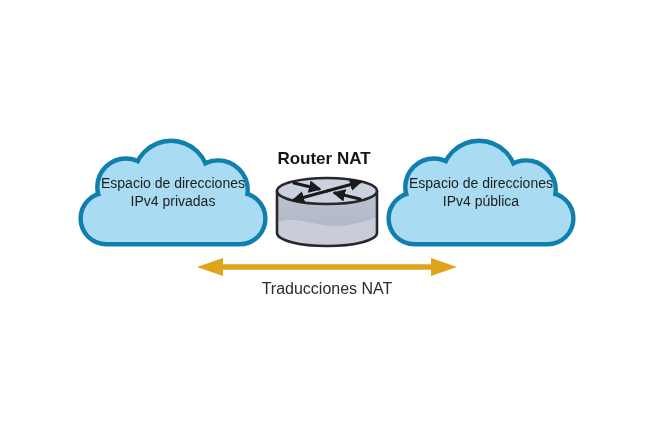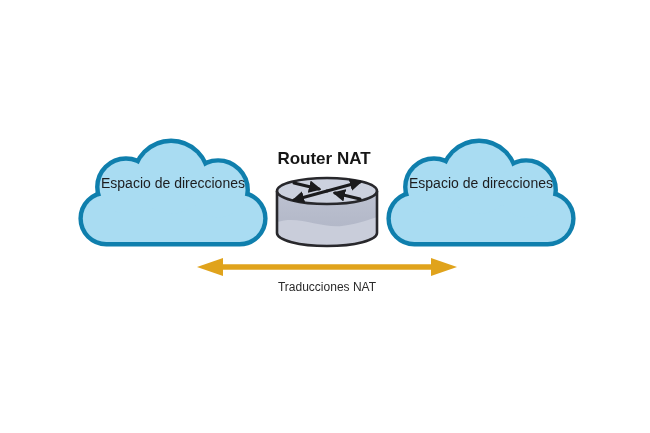--- a/index.html
+++ b/index.html
@@ -25,21 +25,21 @@
   .ct-right{left:381px;}
   .router-label{
     position:absolute;left:244px;top:149px;width:160px;
     text-align:center;font-weight:bold;font-size:17px;
     color:#161616;z-index:4;
   }
   .router-svg{position:absolute;left:274px;top:175px;width:106px;height:74px;z-index:5;}
   .gold-arrow-svg{position:absolute;left:195px;top:255px;width:264px;height:24px;z-index:2;}
   .arrow-label{
     position:absolute;left:227px;top:280px;width:200px;
-    text-align:center;font-size:12px;color:#2b2b2b;z-index:3;
+    text-align:center;font-size:16px;color:#2b2b2b;z-index:3;
   }
 </style>
 </head>
 <body>
 
 <div class="stage">
 
   <svg class="cloud-svg cloud-left" viewBox="0 0 204 116">
     <g stroke="#0F7FAD" stroke-width="9" fill="#A9DCF2" stroke-linejoin="round">
       <rect x="10" y="60" width="184" height="48" rx="24"></rect>
@@ -94,24 +94,26 @@
     <g stroke="#1B1B1D" stroke-width="3" stroke-linecap="round">
       <line x1="53" y1="16" x2="86" y2="7" marker-end="url(#ah)"></line>
       <line x1="53" y1="16" x2="20" y2="25" marker-end="url(#ah)"></line>
       <line x1="20" y1="8" x2="45" y2="14" marker-end="url(#ah)"></line>
       <line x1="86" y1="24" x2="61" y2="18" marker-end="url(#ah)"></line>
     </g>
   </svg>
 
   <div class="cloud-text ct-left">
     <div>Espacio de direcciones</div>
+    <div>IPv4 privadas</div>
   </div>
 
   <div class="cloud-text ct-right">
     <div>Espacio de direcciones</div>
+    <div>IPv4 pública</div>
   </div>
 
   <svg class="gold-arrow-svg" viewBox="0 0 264 24">
     <line x1="24" y1="12" x2="240" y2="12" stroke="#E0A31C" stroke-width="5.5"></line>
     <polygon points="2,12 28,3 28,21" fill="#E0A31C"></polygon>
     <polygon points="262,12 236,3 236,21" fill="#E0A31C"></polygon>
   </svg>
 
   <div class="arrow-label">Traducciones NAT</div>
 

